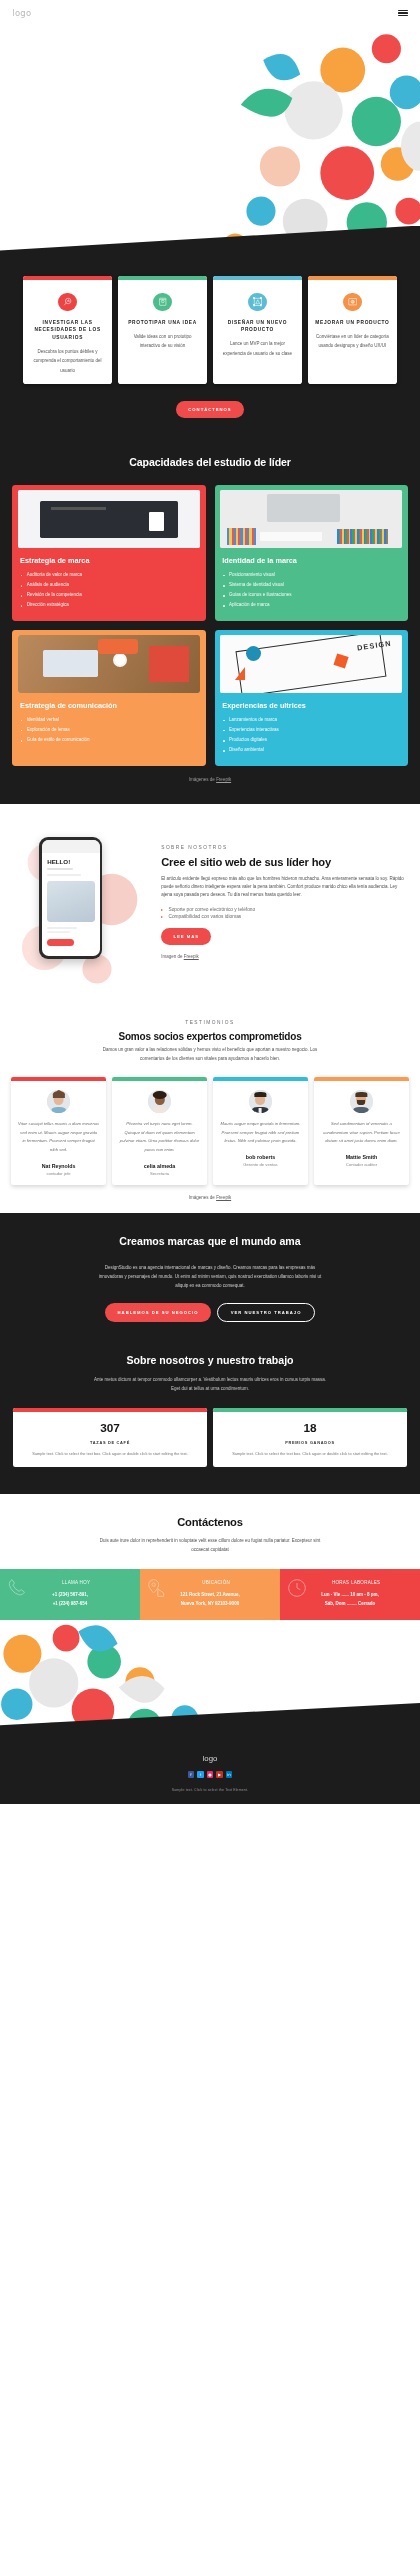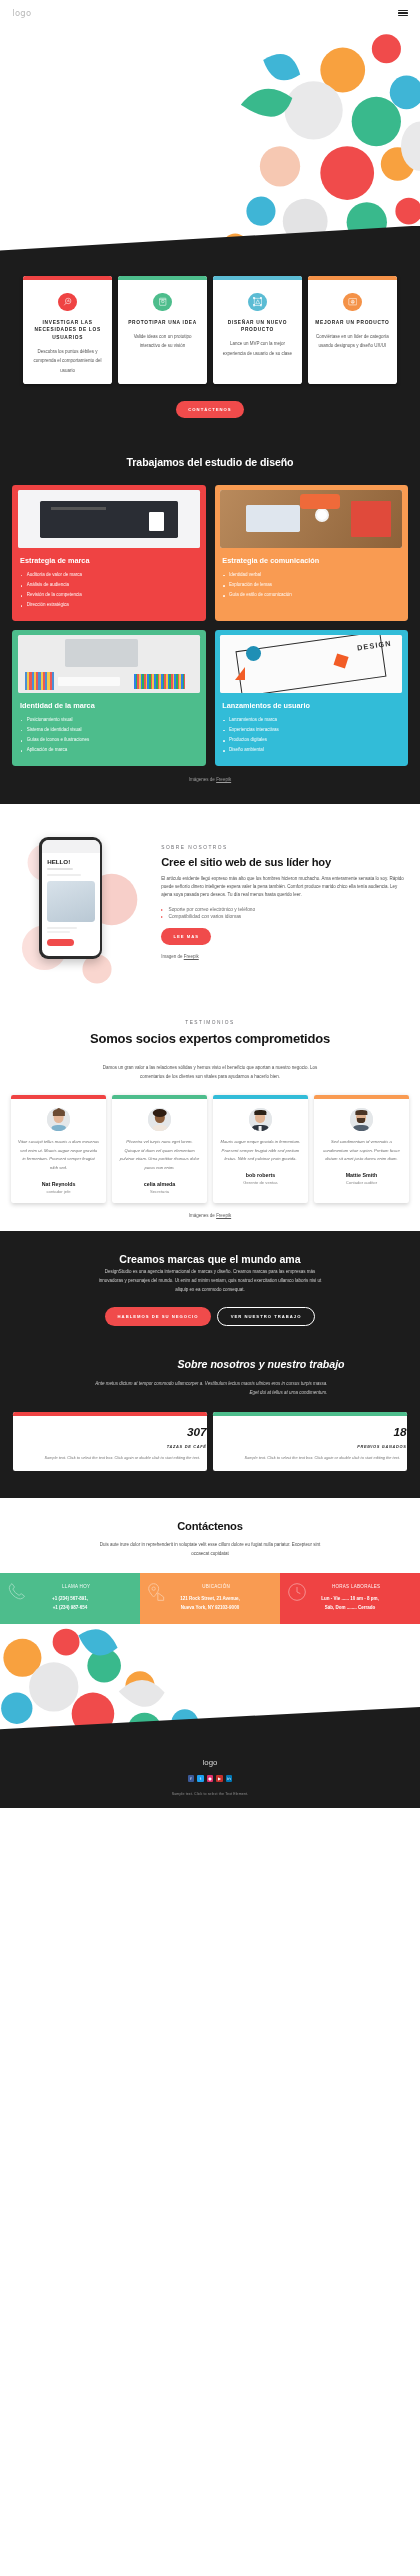--- a/index.html
+++ b/index.html
@@ -113,44 +113,44 @@
   .dream-copy p.body { font-size: 4.5px; line-height: 1.75; color: #4f4f4f; margin-bottom: 6.7px; }
   .feat { list-style: none; margin-bottom: 7.8px; }
   .feat li { font-size: 4.8px; color: #6b6b6b; padding: 1.1px 0 1.1px 7.3px; position: relative; }
   .feat li:before {
     content: ""; position: absolute; left: 0; top: 3.4px;
     border-left: 2.2px solid #f04b4b; border-top: 1.7px solid transparent; border-bottom: 1.7px solid transparent;
   }
 
   
   .testi { padding: 17px 0 5.6px; text-align: center; }
-  .testi h2 { font-size: 13px; font-weight: 800; letter-spacing: -0.2px; margin-bottom: 17px; color:#141414; }
+  .testi h2 { font-size: 10px; font-weight: 800; letter-spacing: -0.2px; margin-bottom: 3px; color:#141414; }
   .testi .lead { font-size: 4.5px; line-height: 2.1; color: #4f4f4f; max-width: 224px; margin: 0 auto 13.4px; }
   .tcards { display: flex; gap: 6.2px; padding: 0 11.2px; align-items: stretch; }
   .tcard {
     flex: 1; background: #fff; border-radius: 2.2px; overflow: hidden;
     box-shadow: 0 1.1px 4.5px rgba(0,0,0,.16); padding-bottom: 9px;
   }
   .tcard .bar { height: 3.4px; }
   .avatar {
     width: 23.5px; height: 23.5px; border-radius: 50%; margin: 9px auto 6.7px;
     background: #e4e7e9; overflow: hidden; position: relative;
   }
   .tcard blockquote { font-size: 4.2px; font-style: italic; color: #6f6f6f; line-height: 2.1; padding: 0 6.7px; }
   .tcard .tname { font-size: 5.3px; font-weight: 800; color: #151515; margin-top: 7.8px; }
   .tcard .trole { font-size: 4.2px; color: #8a8a8a; margin-top: 2.2px; }
 
   
   .brands { background: #1c1c1c; color: #fff; padding: 21px 13.4px 25px; text-align: center; position: relative; }
-  .brands h2 { font-size: 10.6px; font-weight: 700; line-height: 1.35; margin-bottom: 0; padding: 0 39px; text-align: center; }
+  .brands h2 { font-size: 10.6px; font-weight: 700; line-height: 1.35; margin-bottom: 14px; padding: 0 39px; text-align: center; }
   .brands p { font-size: 4.5px; line-height: 2.05; color: #cfcfcf; max-width: 235px; margin: 0 auto 12.3px; }
   .btn-row { display: flex; gap: 6.7px; justify-content: center; }
 
   
-  .stats-sec { background: #1c1c1c; color: #fff; padding: 5.6px 13.4px 27px; text-align: right; font-style: italic; }
+  .stats-sec { background: #1c1c1c; color: #fff; padding: 5.6px 13.4px 27px; text-align: center; }
   .stats-sec h2 { font-size: 10.6px; font-weight: 700; line-height: 1.35; padding: 0 62px; margin-bottom: 7.8px; }
   .stats-sec .lead { font-size: 4.5px; line-height: 2; color: #c9c9c9; max-width: 235px; margin: 0 auto 15.7px; }
   .scards { display: flex; gap: 6.7px; }
   .scard { flex: 1; background: #fff; border-radius: 2.2px; overflow: hidden; padding-bottom: 9px; }
   .scard .bar { height: 3.4px; }
   .scard .num { font-size: 11.8px; font-weight: 800; color: #161616; margin: 9.5px 0 5px; }
   .scard .lbl { font-size: 3.9px; letter-spacing: 0.7px; font-weight: 700; color: #2b2b2b; text-transform: uppercase; }
   .scard .sdesc { font-size: 3.9px; color: #777; line-height: 1.95; padding: 5px 6.7px 0; }
 
   
@@ -282,83 +282,83 @@
   </div>
         </div>
       <div class="center-btn">
         <button class="btn">CONTÁCTENOS</button>
       </div>
     </div>
   </section>
 
   <section class="dark">
     <div style="padding-bottom:22.4px;">
-      <h2 class="sec-title-white">Trabajamos del estudio de diseño</h2>
+      <h2 class="sec-title-white">Capacidades del estudio de líder</h2>
       <div class="cap-grid" id="cap-grid">
   <div class="capcard" style="background:#ef4343">
     <div class="capimg">
               <div style="position:absolute;inset:0;background:#f4f4f6;display:flex;align-items:center;justify-content:center;">
                 <div style="width:76%;height:64%;background:#2a2d34;border-radius:1.7px;position:relative;">
                   <div style="position:absolute;left:8%;top:16%;width:40%;height:2.8px;background:#555;"></div>
                   <div style="position:absolute;right:10%;top:30%;width:15.7px;height:19px;background:#fff;border-radius:1.1px;"></div>
                 </div>
               </div>
             </div>
     <h3>Estrategia de marca</h3>
     <ul>
       <li>Auditoría de valor de marca</li>
               <li>Análisis de audiencia</li>
               <li>Revisión de la competencia</li>
               <li>Dirección estratégica</li>
     </ul>
   </div>
+  <div class="capcard" style="background:#4dbd8c">
+    <div class="capimg">
+              <div style="position:absolute;inset:0;background:#ececec;">
+                <div style="position:absolute;left:26%;top:6%;width:40%;height:48%;background:#cfd3d6;border-radius:1.7px;"></div>
+                <div style="position:absolute;left:22%;bottom:12%;width:34%;height:16%;background:#fafafa;border-radius:1.1px;"></div>
+                <div style="position:absolute;left:4%;bottom:6%;width:16%;height:30%;background:repeating-linear-gradient(90deg,#4b8fd4 0 2.2px,#f2c94c 2.2px 4.5px,#eb5757 4.5px 6.7px);"></div>
+                <div style="position:absolute;right:8%;bottom:8%;width:28%;height:26%;background:repeating-linear-gradient(90deg,#2f80ed 0 1.7px,#27ae60 1.7px 3.4px,#eb5757 3.4px 5px,#f2c94c 5px 6.7px);"></div>
+              </div>
+            </div>
+    <h3>Identidad de la marca</h3>
+    <ul>
+      <li>Posicionamiento visual</li>
+              <li>Sistema de identidad visual</li>
+              <li>Guías de iconos e ilustraciones</li>
+              <li>Aplicación de marca</li>
+    </ul>
+  </div>
   <div class="capcard" style="background:#f99b52">
     <div class="capimg">
               <div style="position:absolute;inset:0;background:linear-gradient(120deg,#b98a5c,#8d6239);">
                 <div style="position:absolute;left:14%;top:26%;width:30%;height:46%;background:#dfe6ee;border-radius:1.7px;"></div>
                 <div style="position:absolute;left:52%;top:30%;width:14.6px;height:14.6px;border-radius:50%;background:#fff;border:2.2px solid #f3f3f3;"></div>
                 <div style="position:absolute;right:6%;top:18%;width:22%;height:62%;background:#e04a3b;border-radius:1.1px;"></div>
                 <div style="position:absolute;left:44%;top:6%;width:22%;height:26%;background:#ef6a3a;border-radius:3.4px;"></div>
               </div>
             </div>
     <h3>Estrategia de comunicación</h3>
     <ul>
       <li>Identidad verbal</li>
               <li>Exploración de lemas</li>
               <li>Guía de estilo de comunicación</li>
-    </ul>
-  </div>
-  <div class="capcard" style="background:#4dbd8c">
-    <div class="capimg">
-              <div style="position:absolute;inset:0;background:#ececec;">
-                <div style="position:absolute;left:26%;top:6%;width:40%;height:48%;background:#cfd3d6;border-radius:1.7px;"></div>
-                <div style="position:absolute;left:22%;bottom:12%;width:34%;height:16%;background:#fafafa;border-radius:1.1px;"></div>
-                <div style="position:absolute;left:4%;bottom:6%;width:16%;height:30%;background:repeating-linear-gradient(90deg,#4b8fd4 0 2.2px,#f2c94c 2.2px 4.5px,#eb5757 4.5px 6.7px);"></div>
-                <div style="position:absolute;right:8%;bottom:8%;width:28%;height:26%;background:repeating-linear-gradient(90deg,#2f80ed 0 1.7px,#27ae60 1.7px 3.4px,#eb5757 3.4px 5px,#f2c94c 5px 6.7px);"></div>
-              </div>
-            </div>
-    <h3>Identidad de la marca</h3>
-    <ul>
-      <li>Posicionamiento visual</li>
-              <li>Sistema de identidad visual</li>
-              <li>Guías de iconos e ilustraciones</li>
-              <li>Aplicación de marca</li>
     </ul>
   </div>
   <div class="capcard" style="background:#32bcd8">
     <div class="capimg">
               <div style="position:absolute;inset:0;background:#fbfbfb;">
                 <div style="position:absolute;inset:10%;border:0.8px solid #2b2b2b;transform:rotate(-8deg);"></div>
                 <div style="position:absolute;left:14%;top:18%;width:15.7px;height:15.7px;border-radius:50%;background:#1f8fb5;"></div>
                 <div style="position:absolute;left:8%;bottom:22%;width:0;height:0;border-left:10px solid transparent;border-bottom:13.4px solid #f25c26;"></div>
                 <div style="position:absolute;right:30%;top:34%;width:12.3px;height:12.3px;background:#f25c26;transform:rotate(18deg);"></div>
                 <div style="position:absolute;right:6%;top:10%;font:700 7.3px 'Liberation Sans',sans-serif;color:#333;transform:rotate(-8deg);letter-spacing:1.1px;">DESIGN</div>
               </div>
             </div>
-    <h3>Lanzamientos de usuario</h3>
+    <h3>Experiencias de ultrices</h3>
     <ul>
       <li>Lanzamientos de marca</li>
               <li>Experiencias interactivas</li>
               <li>Productos digitales</li>
               <li>Diseño ambiental</li>
     </ul>
   </div>
         </div>
       <div class="credit-dark">
         <span>Imágenes de </span><u>Freepik</u>

